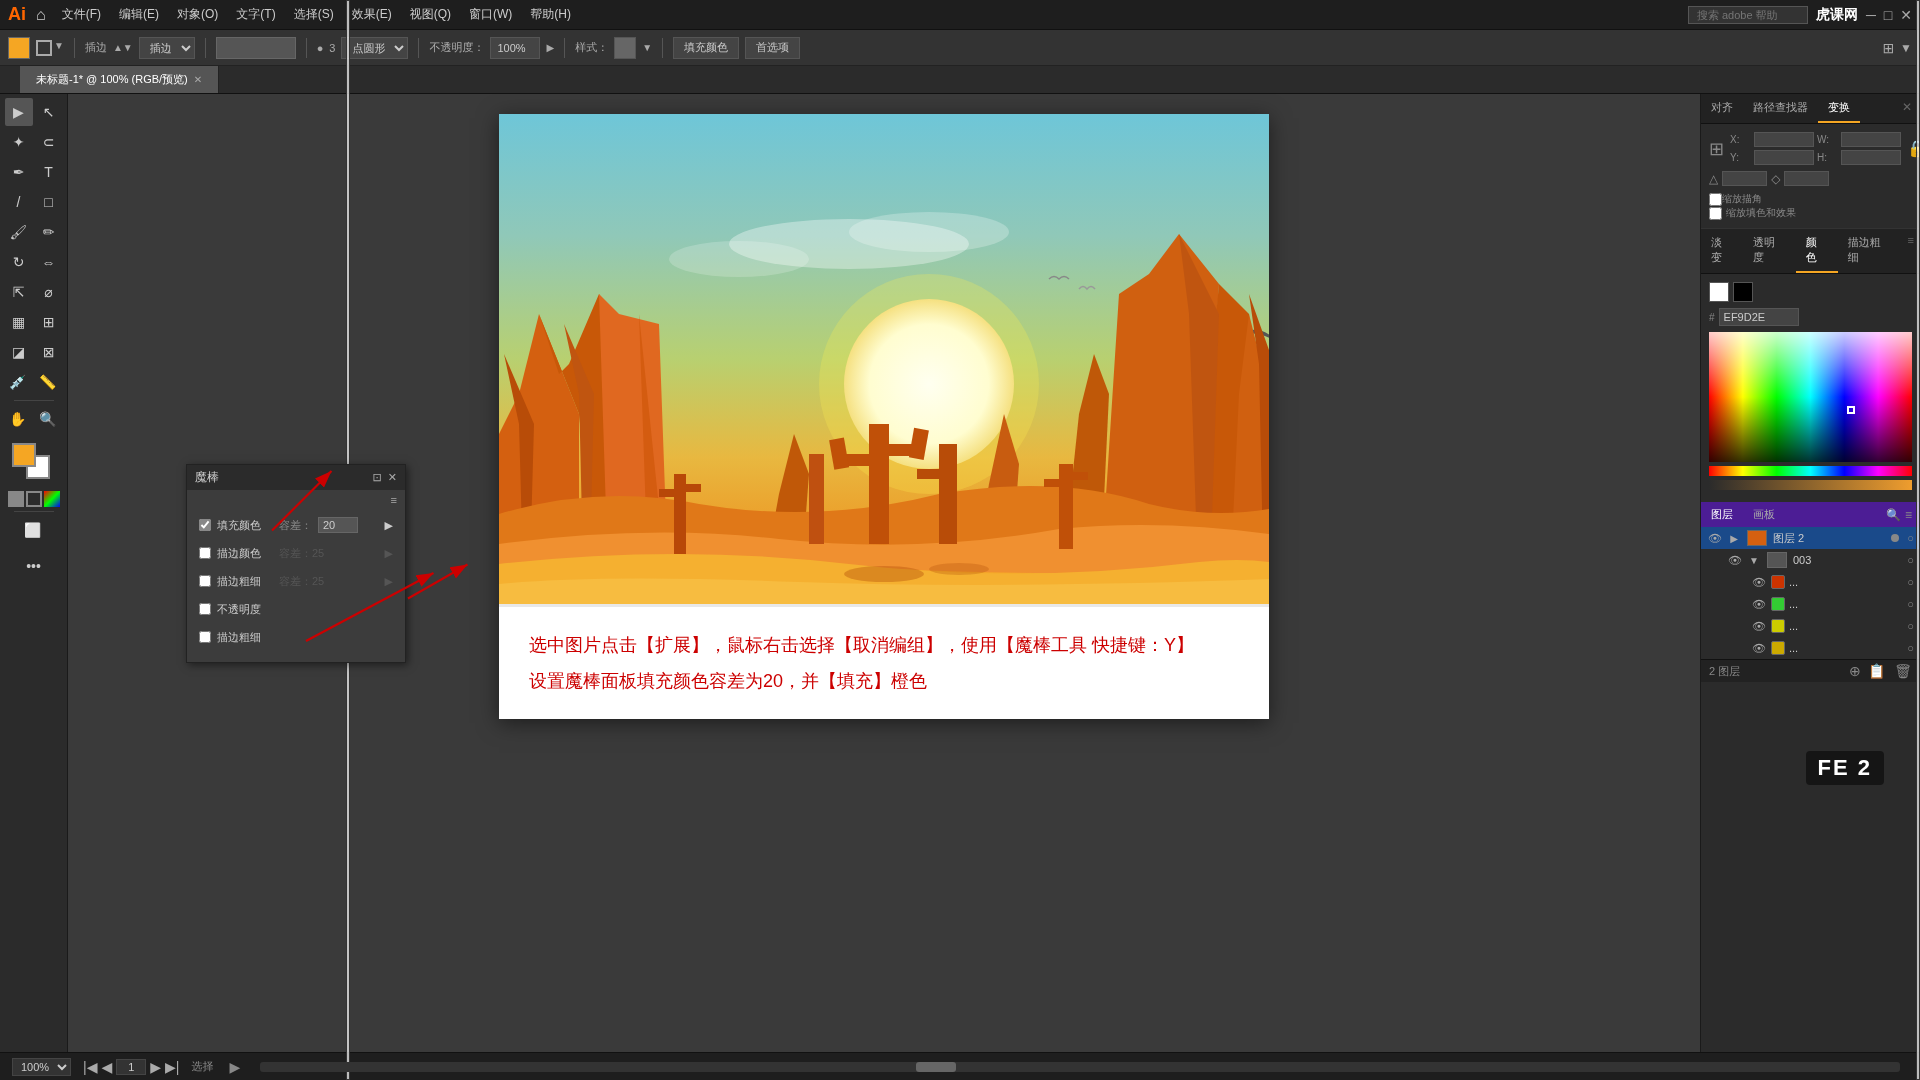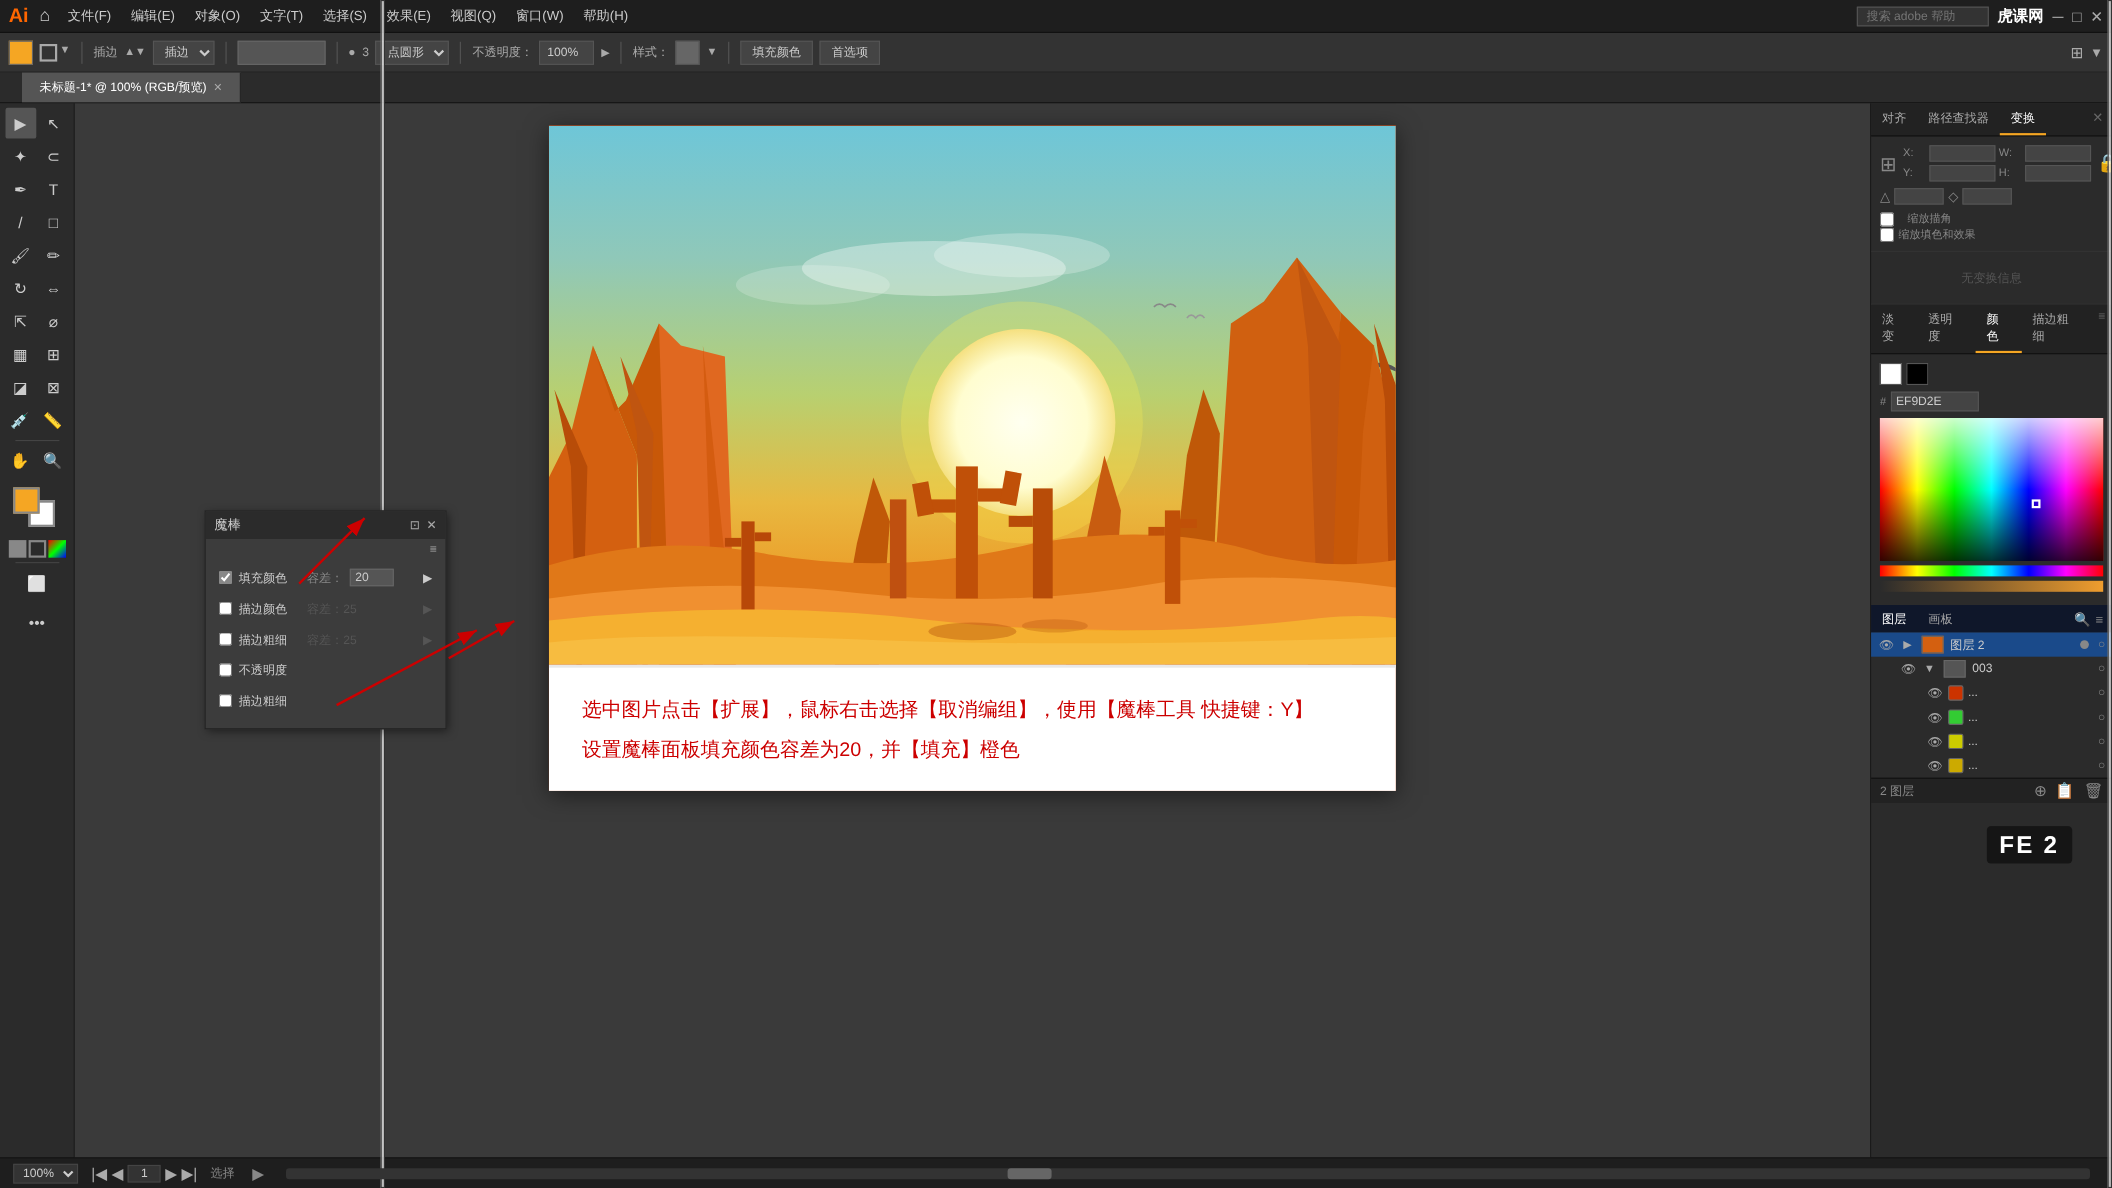--- a/index.html
+++ b/index.html
@@ -101,21 +101,21 @@
     .hex-row { display: flex; align-items: center; gap: 4px; margin-bottom: 6px; }
     .hex-label { color: #888; font-size: 10px; }
     .hex-input { background: #444; border: 1px solid #555; color: #ccc; font-size: 11px; width: 80px; padding: 2px 4px; }
     .color-gradient-bar { width: 100%; height: 130px; background: linear-gradient(to right, #ff0000, #ffff00, #00ff00, #00ffff, #0000ff, #ff00ff, #ff0000); position: relative; margin-bottom: 4px; }
     .color-gradient-overlay { position: absolute; top: 0; left: 0; width: 100%; height: 100%; background: linear-gradient(to bottom, rgba(255,255,255,0.8) 0%, rgba(255,255,255,0) 50%, rgba(0,0,0,0.8) 100%); }
     .color-hue-bar { width: 100%; height: 10px; background: linear-gradient(to right, #ff0000, #ffff00, #00ff00, #00ffff, #0000ff, #ff00ff, #ff0000); margin-bottom: 4px; }
     .color-alpha-bar { width: 100%; height: 10px; background: linear-gradient(to right, transparent, #ef9d2e); margin-bottom: 4px; }
 
     
     .layers-panel { padding: 0; }
-    .layers-tabs-row { display: flex; align-items: center; background: #0f172a; }
+    .layers-tabs-row { display: flex; align-items: center; background: #4c1d95; }
     .layer-tab { padding: 5px 10px; font-size: 11px; color: #aaa; cursor: pointer; }
     .layer-tab.active { color: #fff; }
     .layer-actions { margin-left: auto; display: flex; gap: 4px; padding-right: 8px; }
     .layer-row { display: flex; align-items: center; padding: 3px 6px; gap: 4px; cursor: pointer; font-size: 11px; }
     .layer-row.selected { background: #1a4a8a; }
     .layer-vis { width: 16px; height: 16px; display: flex; align-items: center; justify-content: center; color: #aaa; cursor: pointer; }
     .layer-expand { width: 14px; height: 14px; display: flex; align-items: center; justify-content: center; color: #aaa; font-size: 10px; cursor: pointer; }
     .layer-thumb { width: 20px; height: 16px; background: #555; border: 1px solid #666; margin: 0 2px; }
     .layer-name { flex: 1; color: #ccc; font-size: 11px; }
     .layer-opacity-dot { width: 8px; height: 8px; background: #888; border-radius: 50%; margin-left: auto; }
@@ -477,33 +477,30 @@
           </div>
         </div>
         <span style="color:#666;font-size:16px;cursor:pointer;">🔒</span>
       </div>
       <div style="display:flex;gap:4px;align-items:center;">
         <span style="color:#888;font-size:12px;">△</span>
         <input class="tf-input" value="" style="width: 45px;">
         <span style="color:#888;font-size:12px;">◇</span>
         <input class="tf-input" value="" style="width: 45px;">
       </div>
-      <div style="margin-top:6px;display:flex;align-items:center;gap:12px;">
+      <div style="margin-top:6px;display:flex;align-items:center;gap:0;">
         <input type="checkbox" style="">
         <span style="font-size:10px;color:#888;">缩放描角</span>
       </div>
       <div style="display:flex;align-items:center;gap:4px;">
         <input type="checkbox" style="">
         <span style="font-size:10px;color:#888;">缩放填色和效果</span>
       </div>
     </div>
 
-    <div style="display:flex;align-items:center;justify-content:center;padding:16px 0;border-bottom:1px solid #333;">
-      <span style="color:#555;font-size:11px;">无变换信息</span>
-    </div>
 
     <div style="display:flex;background:#222;border-bottom:1px solid #111;font-size:11px;">
       <span class="rp-tab">淡变</span>
       <span class="rp-tab">透明度</span>
       <span class="rp-tab active">颜色</span>
       <span class="rp-tab">描边粗细</span>
       <span style="margin-left:auto;padding:5px 6px;color:#666;cursor:pointer;">≡</span>
     </div>
 
     <div class="color-panel">

